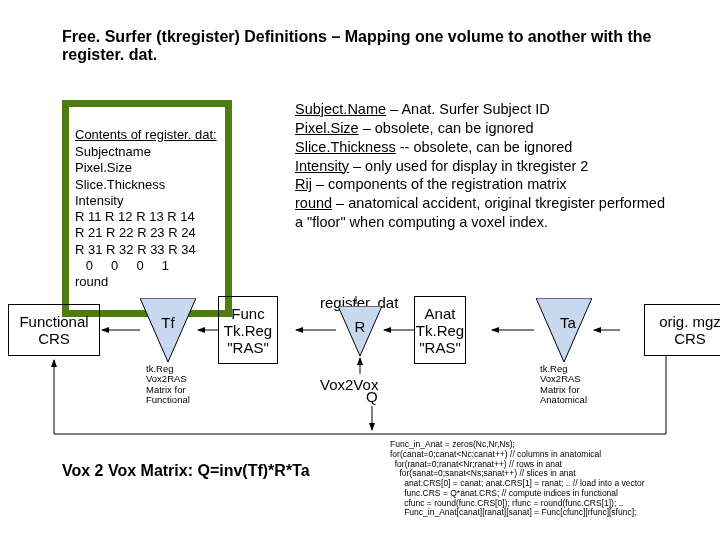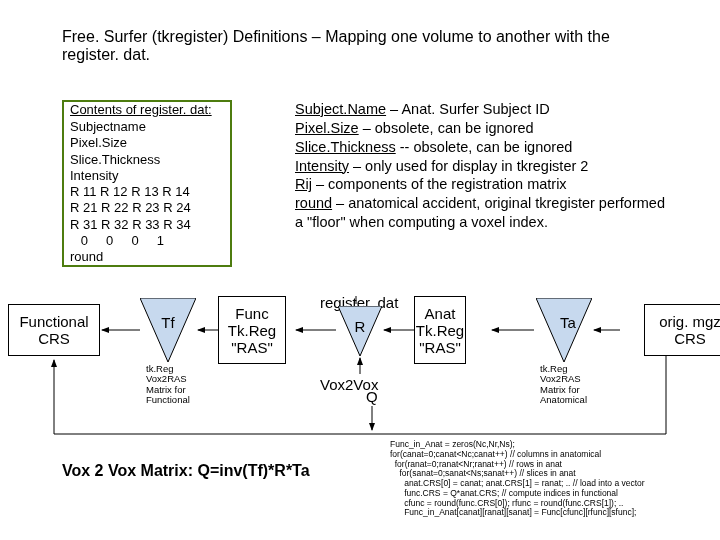--- a/index.html
+++ b/index.html
@@ -1,18 +1,18 @@
 <!DOCTYPE html>
 <html><head>
 <meta charset="utf-8">
 <style>
   * { box-sizing: border-box; margin: 0; padding: 0; }
   body { font-family: Arial, sans-serif; background: #fff; width: 720px; height: 540px; position: relative; }
-  .title { position: absolute; top: 28px; left: 62px; width: 590px; font-size: 16px; font-weight: normal; }
-  .contents-box { position: absolute; top: 100px; left: 62px; width: 170px; border: 2px solid #4d7c0f; padding: 0 6px; font-size: 13px; }
+  .title { position: absolute; top: 28px; left: 62px; width: 590px; font-size: 16px; font-weight: bold; }
+  .contents-box { position: absolute; top: 100px; left: 62px; width: 170px; border: 7px solid #4d7c0f; padding: 20px 6px; font-size: 13px; }
   .contents-box .hdr { text-decoration: underline; margin-bottom: 2px; }
   .contents-box .ln { white-space: pre; line-height: 1.25; }
   .desc { position: absolute; top: 100px; left: 295px; width: 370px; font-size: 14.5px; line-height: 1.3; }
   .desc .u { text-decoration: underline; }
   .flow { position: absolute; top: 294px; left: 0; width: 720px; height: 150px; }
   .rect { position: absolute; border: 1px solid #000; text-align: center; font-size: 15px; display: flex; align-items: center; justify-content: center; }
   .tri { position: absolute; }
   .tri svg { display: block; }
   .tri-label { position: absolute; text-align: center; font-size: 15px; width: 40px; }
   .sub { position: absolute; font-size: 9.5px; line-height: 1.1; }
@@ -58,21 +58,21 @@
     <svg width="56" height="64">
         <polygon points="0,0 56,0 28,64" fill="#c7d9ee" stroke="#000"></polygon>
       </svg>
   </div>
   <div class="tri-label" style="left:148px; top:20px;">Tf</div>
   <div class="sub" style="left:146px; top:70px; width:60px; white-space:pre-line;">tk.Reg
 Vox2RAS
 Matrix for
 Functional</div>
 
-  <div class="rect" style="left:218px; top:2px; width:68px; height:68px; white-space:pre-line;">Func
+  <div class="rect" style="left:218px; top:2px; width:60px; height:68px; white-space:pre-line;">Func
 Tk.Reg
 "RAS"</div>
 
   <div class="arrow-label" style="left:320px; top:0px;">register. dat</div>
   <div class="tri" style="left:338px; top:12px;">
     <svg width="44" height="50">
         <polygon points="0,0 44,0 22,50" fill="#c7d9ee" stroke="#000"></polygon>
       </svg>
   </div>
   <div class="tri-label" style="left:340px; top:24px;">R</div>

